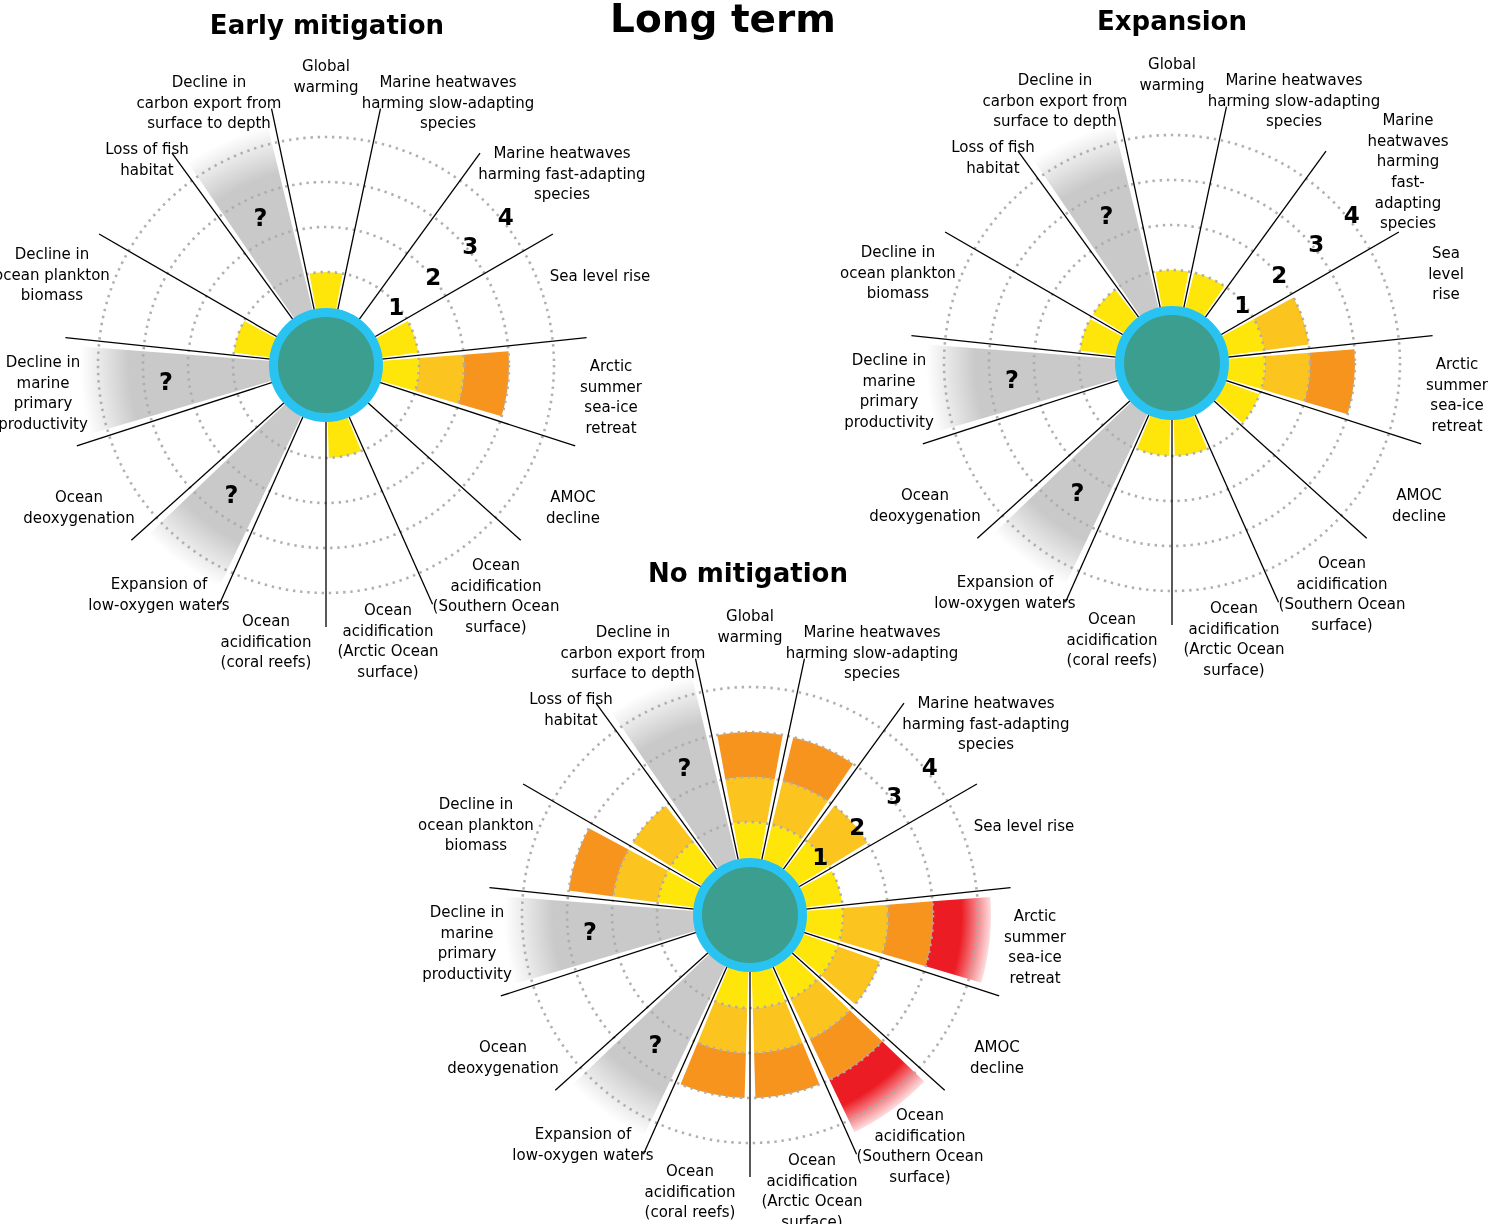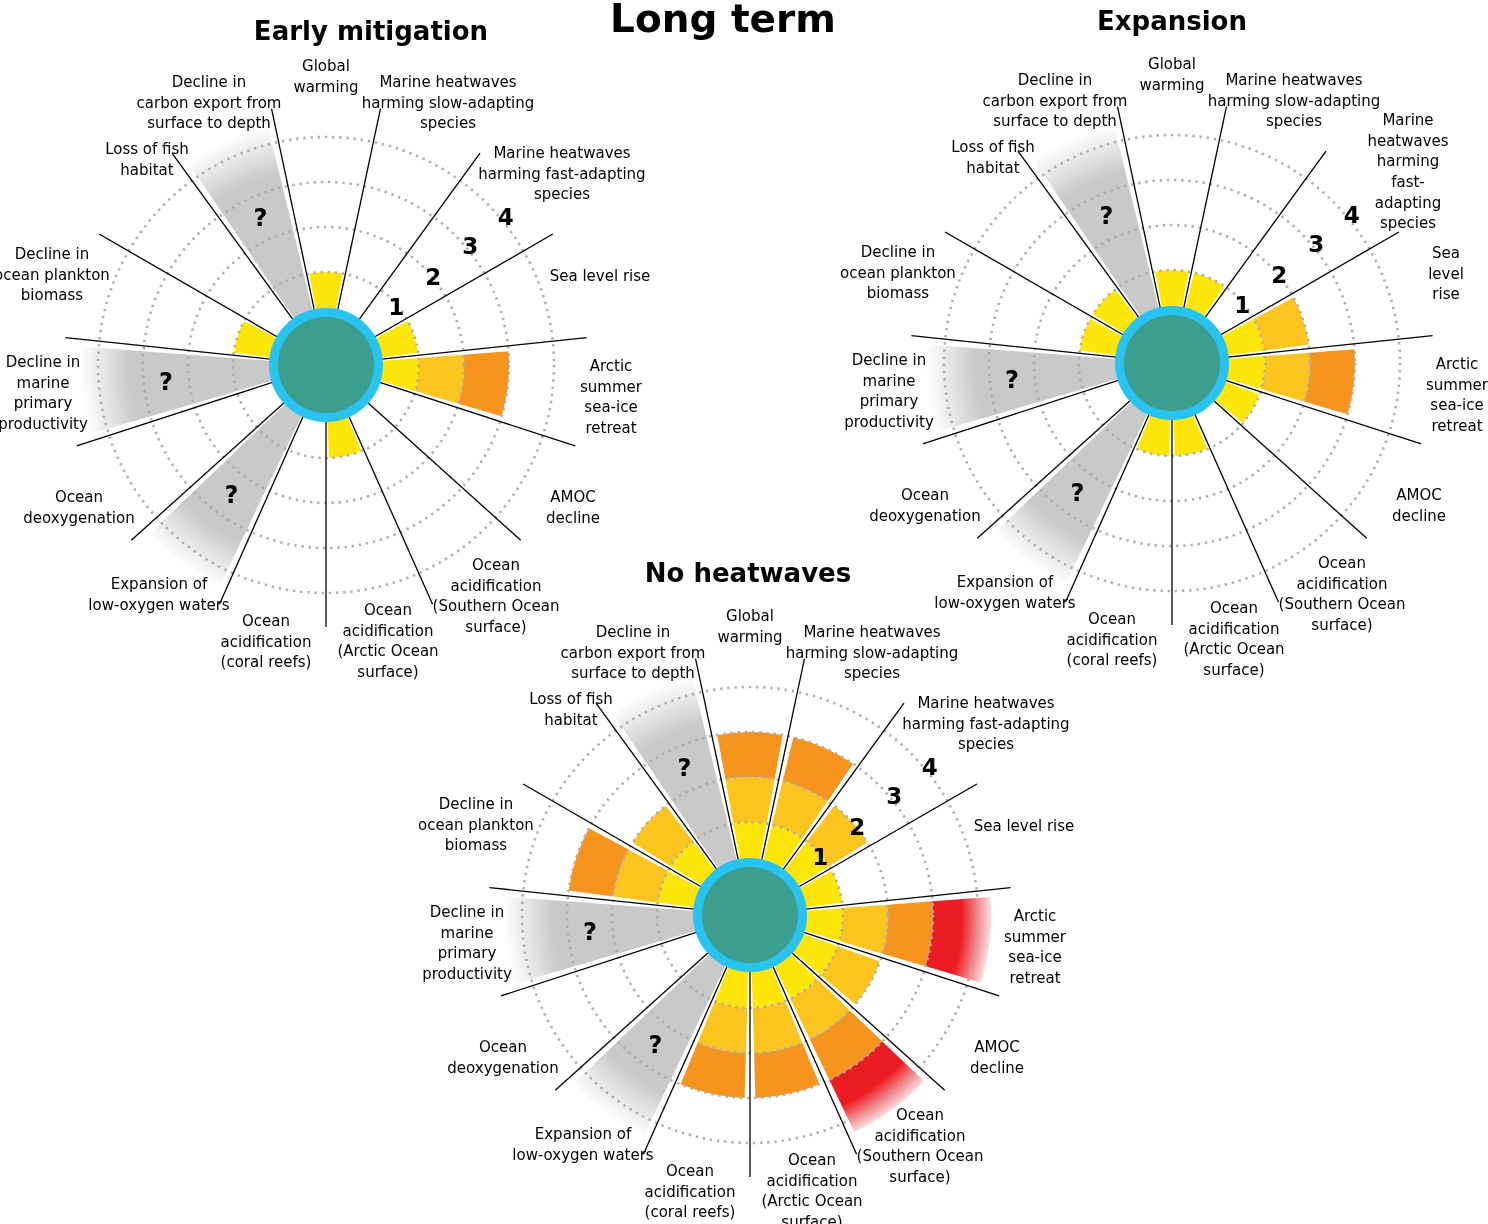--- a/index.html
+++ b/index.html
@@ -9,38 +9,38 @@
     overflow:hidden;
   }
   .main-title{
     position:absolute;left:723px;top:-4px;transform:translateX(-50%);
     font-size:39px;font-weight:bold;white-space:nowrap;
   }
   .panel-title{
     position:absolute;transform:translateX(-50%);
     font-size:26px;font-weight:bold;white-space:nowrap;
   }
-  .pt0{left:327px;top:16px;margin-left:44px;}
+  .pt0{left:327px;top:10px;}
   .pt1{left:1172px;top:6px;}
   .pt2{left:748px;top:558px;}
   .wheel{position:absolute;}
   .cat-label{
     position:absolute;transform:translate(-50%,-50%);
     font-size:15px;line-height:1.38;text-align:center;white-space:pre-line;
   }
   .num-label{font-weight:bold;font-size:23px;}
   .q-label{font-weight:bold;font-size:24px;}
 </style>
 </head>
 <body>
 
 <div class="main-title">Long term</div>
 <div class="panel-title pt0">Early mitigation</div>
 <div class="panel-title pt1">Expansion</div>
-<div class="panel-title pt2">No heatwaves</div>
+<div class="panel-title pt2">No mitigation</div>
 
 <div id="charts">
     <svg width="560" height="560" viewBox="0 0 560 560" class="wheel" style="left: 46px; top: 85px;">
       <defs>
         <radialGradient id="gf0" cx="280" cy="280" r="246" gradientUnits="userSpaceOnUse">
           <stop offset="0" stop-color="#C9C9C9" stop-opacity="1"></stop>
           <stop offset="0.8" stop-color="#C9C9C9" stop-opacity="1"></stop>
           <stop offset="1" stop-color="#C9C9C9" stop-opacity="0"></stop>
         </radialGradient>
         <radialGradient id="rf0" cx="280" cy="280" r="246" gradientUnits="userSpaceOnUse">

